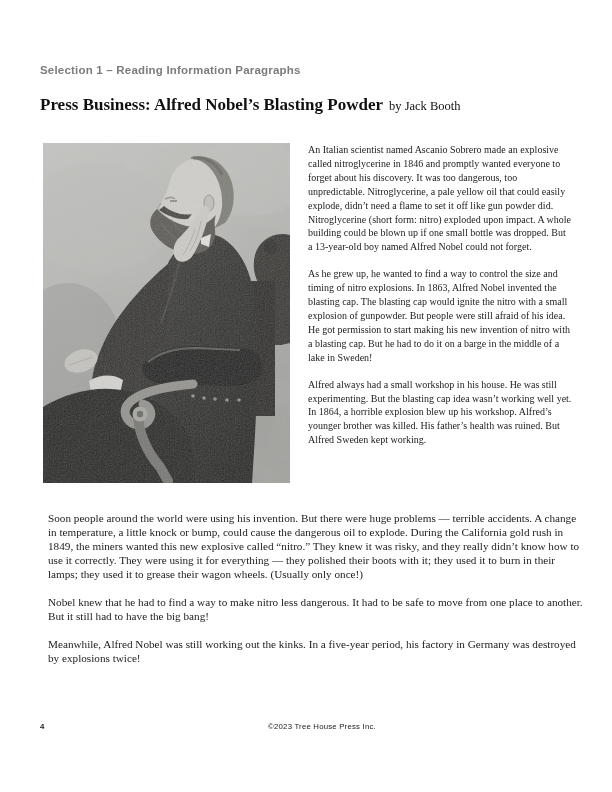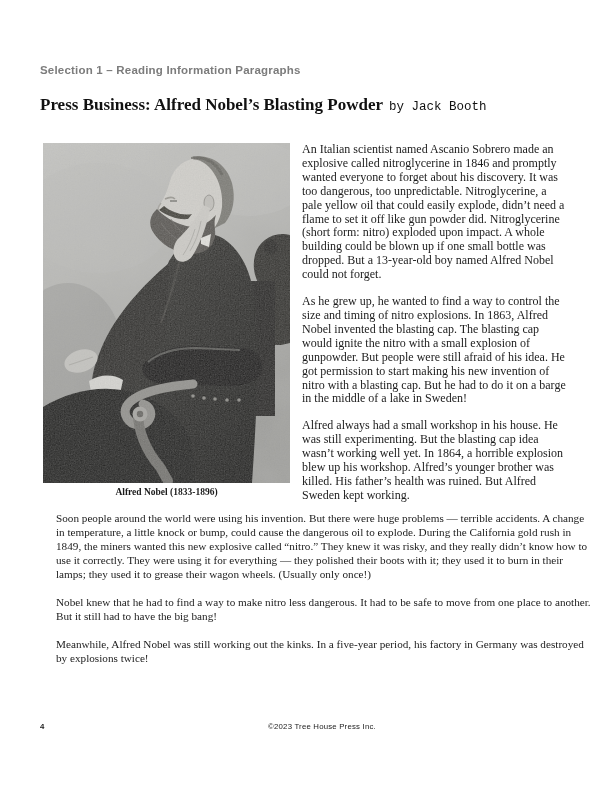--- a/index.html
+++ b/index.html
@@ -17,42 +17,42 @@
     font-weight:bold;font-size:11.5px;color:#7c7c7c;
     letter-spacing:.2px;
   }
   .title-line{
     position:absolute;left:40px;top:95px;margin:0;
     font-family:"Liberation Serif", serif;
     font-size:17px;font-weight:bold;color:#111;
     white-space:nowrap;
   }
   .byline{
-    font-size:12.5px;font-weight:normal;margin-left:6px;font-family:Liberation Mono, monospace;
+    font-size:12.5px;font-weight:normal;margin-left:6px;
   }
   .content-row{
     position:absolute;left:43px;top:143px;
     display:flex;align-items:flex-start;
   }
   figure{margin:0;width:247px;}
   .photo{
     width:247px;height:340px;display:block;overflow:hidden;
     background:#b5b5b2;
   }
   figcaption{
     margin-top:4px;text-align:center;
     font-size:9.5px;font-weight:bold;color:#1b1b1b;
   }
   .col-text{
-    margin-left:12px;width:264px;
-    font-size:12px;line-height:13.9px;
+    margin-left:18px;width:264px;
+    font-size:10px;line-height:13.9px;
   }
   .col-text p{margin:0 0 13px 0;}
   .full-text{
-    position:absolute;left:56px;top:511px;width:538px;
+    position:absolute;left:48px;top:511px;width:538px;
     font-size:11.2px;line-height:14px;
   }
   .full-text p{margin:0 0 14px 0;}
   .footer{
     position:absolute;left:0;top:720px;width:612px;height:14px;
     font-family:"Liberation Sans", sans-serif;
     font-size:7.8px;color:#1b1b1b;
   }
   .page-num{position:absolute;left:40px;top:2px;font-weight:bold;}
   .copyright{position:absolute;left:16px;width:612px;text-align:center;top:2px;letter-spacing:.2px;}
@@ -145,21 +145,20 @@
           <path d="M118,80 C126,92 138,100 150,103 M128,76 C134,86 144,94 154,98" stroke="#6e6b66" stroke-width="1" fill="none" opacity="0.7"></path>
 
           <path d="M160,62 L167,65 C164,82 158,99 150,112 C146,119 137,121 133,116 C129,111 130,103 134,97 C144,87 154,76 160,62 Z" fill="#d3d1cc"></path>
           <path d="M152,86 C149,96 145,105 140,112 M158,78 C156,90 152,100 147,108" stroke="#a8a6a1" stroke-width="1" fill="none" opacity="0.8"></path>
 
           <path d="M158,95 L168,91 L166,104 L158,101 Z" fill="#ecebe6"></path>
 
           <rect width="247" height="340" filter="url(#grainTex)" opacity="0.5"></rect>
         </svg>
       </div>
-      <figcaption>Alfred Nobel (1833-1896)</figcaption>
     </figure>
 
     <div class="col-text">
       <p>An Italian scientist named Ascanio Sobrero made an explosive called nitroglycerine in 1846 and promptly wanted everyone to forget about his discovery. It was too dangerous, too unpredictable. Nitroglycerine, a pale yellow oil that could easily explode, didn’t need a flame to set it off like gun powder did. Nitroglycerine (short form: nitro) exploded upon impact. A whole building could be blown up if one small bottle was dropped. But a 13-year-old boy named Alfred Nobel could not forget.</p>
       <p>As he grew up, he wanted to find a way to control the size and timing of nitro explosions. In 1863, Alfred Nobel invented the blasting cap. The blasting cap would ignite the nitro with a small explosion of gunpowder. But people were still afraid of his idea. He got permission to start making his new invention of nitro with a blasting cap. But he had to do it on a barge in the middle of a lake in Sweden!</p>
       <p>Alfred always had a small workshop in his house. He was still experimenting. But the blasting cap idea wasn’t working well yet. In 1864, a horrible explosion blew up his workshop. Alfred’s younger brother was killed. His father’s health was ruined. But Alfred Sweden kept working.</p>
     </div>
   </div>
 
   <div class="full-text">

